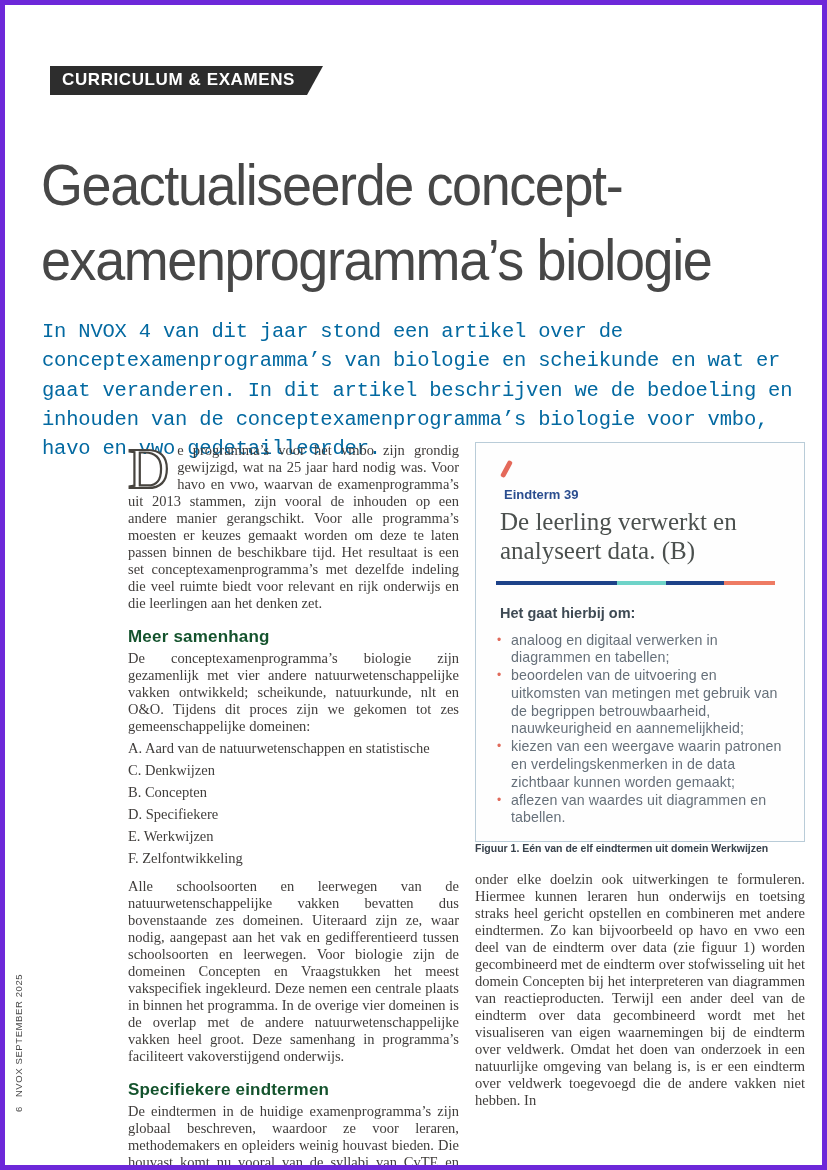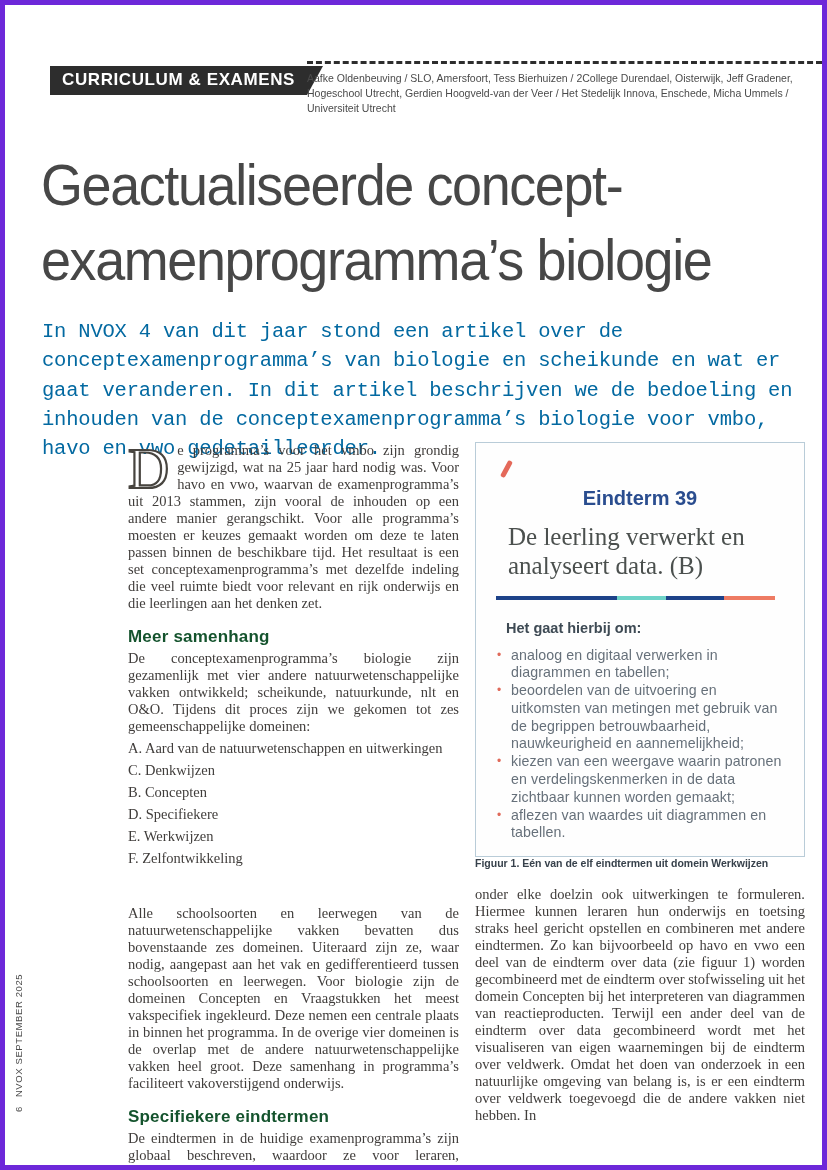--- a/index.html
+++ b/index.html
@@ -48,33 +48,33 @@
     -webkit-text-stroke:2.2px #47443f;
   }
   h2.sub {
     font-family:"Liberation Sans", sans-serif; font-size:17px; font-weight:bold;
     color:#14532d; margin:15px 0 3px; letter-spacing:0.2px;
   }
   ul.domains {
     list-style:none; margin:2px 0 0; padding:0;
     font-family:"Liberation Serif", serif; font-size:14.5px; line-height:22px; color:#403d3b;
   }
-  .mt { margin-top:36px; }
+  .mt { margin-top:9px; }
 
   
   .figure-box { border:1.5px solid #b9ccd8; background:#fefefe; padding:14px 20px 14px; box-sizing:border-box; }
   .slash { width:5px; height:18px; background:#e4695a; transform:rotate(28deg); border-radius:2px; margin:3px 0 9px 8px; }
-  .kicker { color:#2a4d8f; font-weight:bold; font-size:20px; margin:0 16px 5px;text-align:center; }
-  .box-title { font-family:"Liberation Serif", serif; font-size:25px; line-height:1.16; color:#4b504e; margin:12px; font-weight:400; }
+  .kicker { color:#2a4d8f; font-weight:bold; font-size:13px; margin:0 8px 5px; }
+  .box-title { font-family:"Liberation Serif", serif; font-size:25px; line-height:1.16; color:#4b504e; margin:4px; font-weight:400; }
   .rule { display:flex; height:3.5px; margin:16px 0 20px; }
   .rule .seg1 { flex:0 0 42%; background:#1d4289; }
   .rule .seg2 { flex:0 0 17%; background:#6ed3c8; }
   .rule .seg3 { flex:0 0 20%; background:#1d4289; }
   .rule .seg4 { flex:0 0 18%; background:#ee7b63; }
-  .lead { font-weight:bold; font-size:14.5px; color:#3e4a54; margin:0 10px 11px; }
+  .lead { font-weight:bold; font-size:14.5px; color:#3e4a54; margin:0 4px 11px; }
   ul.bullets { list-style:none; margin:0; padding:0; font-size:14.2px; line-height:17.8px; color:#66707a; letter-spacing:0.1px; }
   ul.bullets li { position:relative; padding-left:15px; }
   ul.bullets li::before { content:"•"; position:absolute; left:1px; top:0; color:#e06a5a; font-size:12px; }
   .caption { font-size:10.5px; font-weight:bold; color:#37414b; }
   .col-right .follow { margin-top:17px; }
 
   
   .page-side {
     position:absolute; left:8px; top:1107px; transform:rotate(-90deg);
     transform-origin:left top; font-size:9.5px; color:#4a4a4a;
@@ -82,39 +82,38 @@
   }
   .page-side .num { margin-right:9px; }
 </style>
 </head>
 <body>
 
 <div class="page">
 
   <div class="badge">CURRICULUM &amp; EXAMENS</div>
 
-  <div class="authors">Aafke Oldenbeuving / SLO, Amersfoort, Tess Bierhuizen / 2College Durendael, Oisterwijk, Jeff Gradener, Hogeschool Utrecht, Gerdien Hoogveld-van der Veer / Het Stedelijk Innova, Enschede, Micha Ummels / Universiteit Utrecht</div>
 
   <div class="title">
     <div class="line">Geactualiseerde concept-</div>
     <div class="line">examenprogramma’s biologie</div>
   </div>
 
   <div class="intro">In NVOX 4 van dit jaar stond een artikel over de conceptexamenprogramma’s van biologie en scheikunde en wat er gaat veranderen. In dit artikel beschrijven we de bedoeling en inhouden van de conceptexamenprogramma’s biologie voor vmbo, havo en vwo gedetailleerder.</div>
 
   <div class="content">
 
     <div class="col-left">
       <p class="body-text">
         <span class="dropcap">D</span><span>e programma’s voor het vmbo zijn grondig gewijzigd, wat na 25 jaar hard nodig was. Voor havo en vwo, waarvan de examenprogramma’s uit 2013 stammen, zijn vooral de inhouden op een andere manier gerangschikt. Voor alle programma’s moesten er keuzes gemaakt worden om deze te laten passen binnen de beschikbare tijd. Het resultaat is een set conceptexamenprogramma’s met dezelfde indeling die veel ruimte biedt voor relevant en rijk onderwijs en die leerlingen aan het denken zet.</span>
       </p>
       <h2 class="sub">Meer samenhang</h2>
       <p class="body-text">De conceptexamenprogramma’s biologie zijn gezamenlijk met vier andere natuurwetenschappelijke vakken ontwikkeld; scheikunde, natuurkunde, nlt en O&amp;O. Tijdens dit proces zijn we gekomen tot zes gemeenschappelijke domeinen:</p>
       <ul class="domains">
-        <li>A. Aard van de natuurwetenschappen en uitwerkingen</li>
+        <li>A. Aard van de natuurwetenschappen en statistische</li>
         <li>C. Denkwijzen</li>
         <li>B. Concepten</li>
         <li>D. Specifiekere</li>
         <li>E. Werkwijzen</li>
         <li>F. Zelfontwikkeling</li>
       </ul>
       <p class="body-text mt">Alle schoolsoorten en leerwegen van de natuurwetenschappelijke vakken bevatten dus bovenstaande zes domeinen. Uiteraard zijn ze, waar nodig, aangepast aan het vak en gedifferentieerd tussen schoolsoorten en leerwegen. Voor biologie zijn de domeinen Concepten en Vraagstukken het meest vakspecifiek ingekleurd. Deze nemen een centrale plaats in binnen het programma. In de overige vier domeinen is de overlap met de andere natuurwetenschappelijke vakken heel groot. Deze samenhang in programma’s faciliteert vakoverstijgend onderwijs.</p>
       <h2 class="sub">Specifiekere eindtermen</h2>
       <p class="body-text">De eindtermen in de huidige examenprogramma’s zijn globaal beschreven, waardoor ze voor leraren, methodemakers en opleiders weinig houvast bieden. Die houvast komt nu vooral van de syllabi van CvTE en handreikingen van SLO. De nieuwe concepteindtermen zijn concreter geformuleerd door</p>
     </div>

